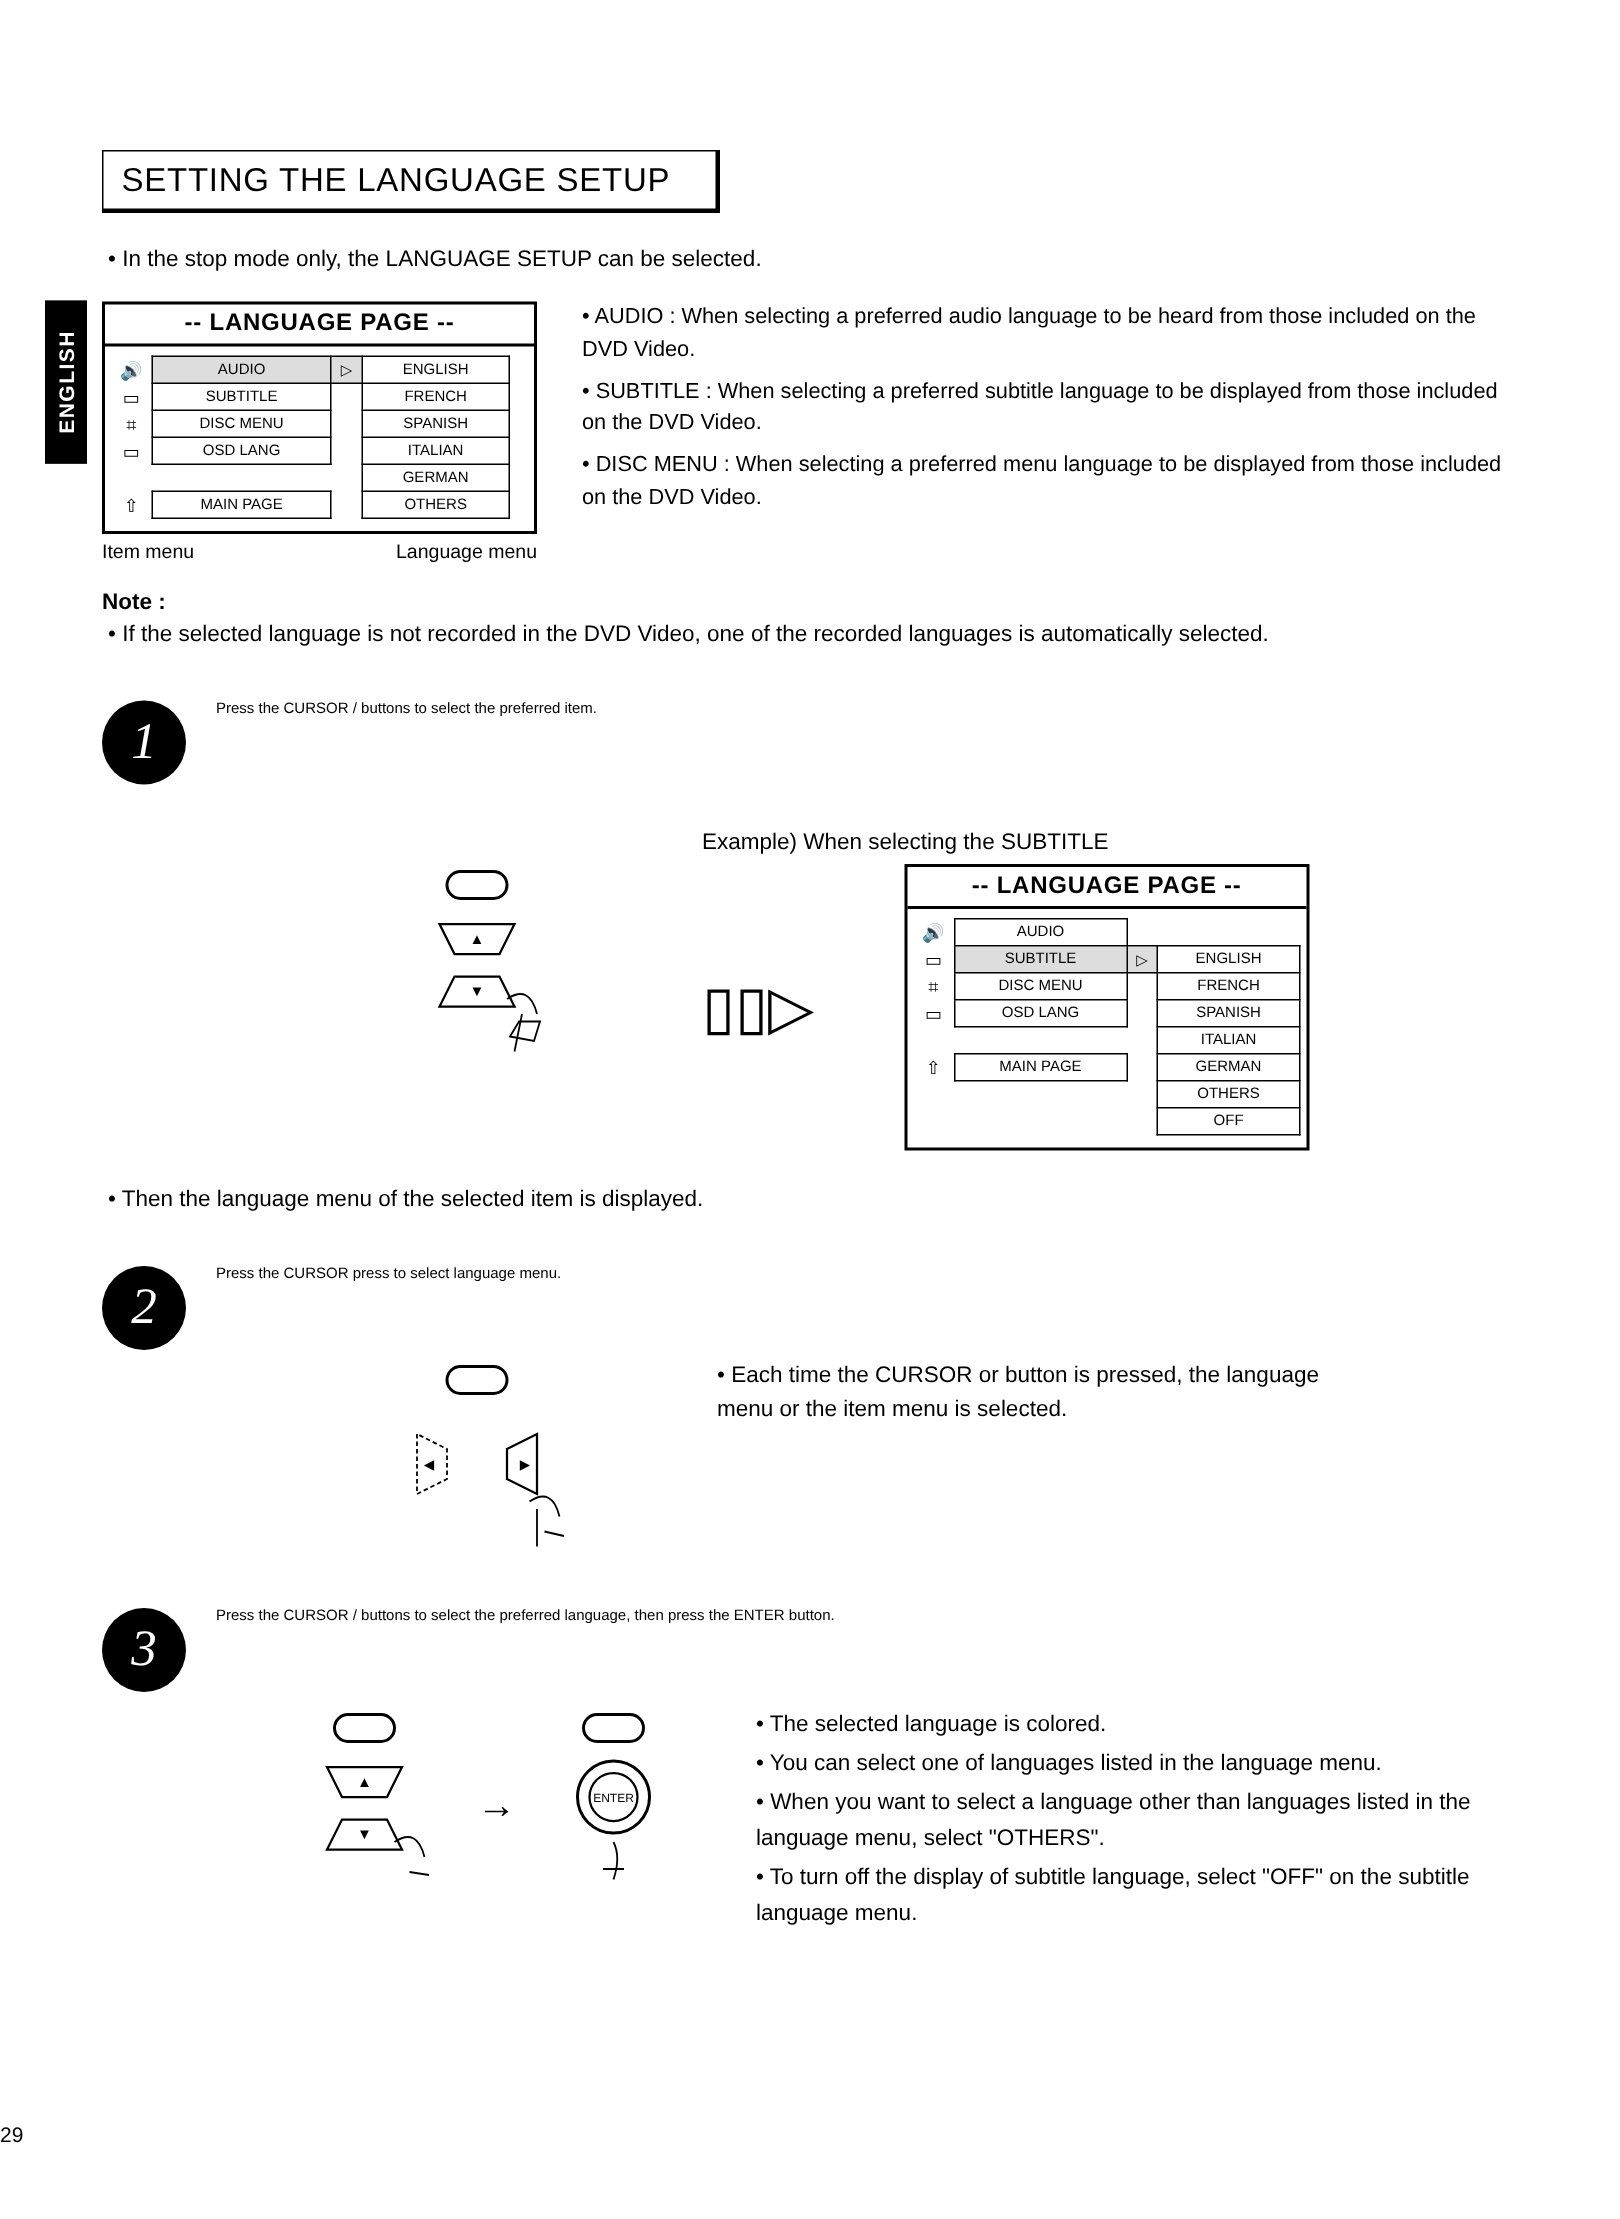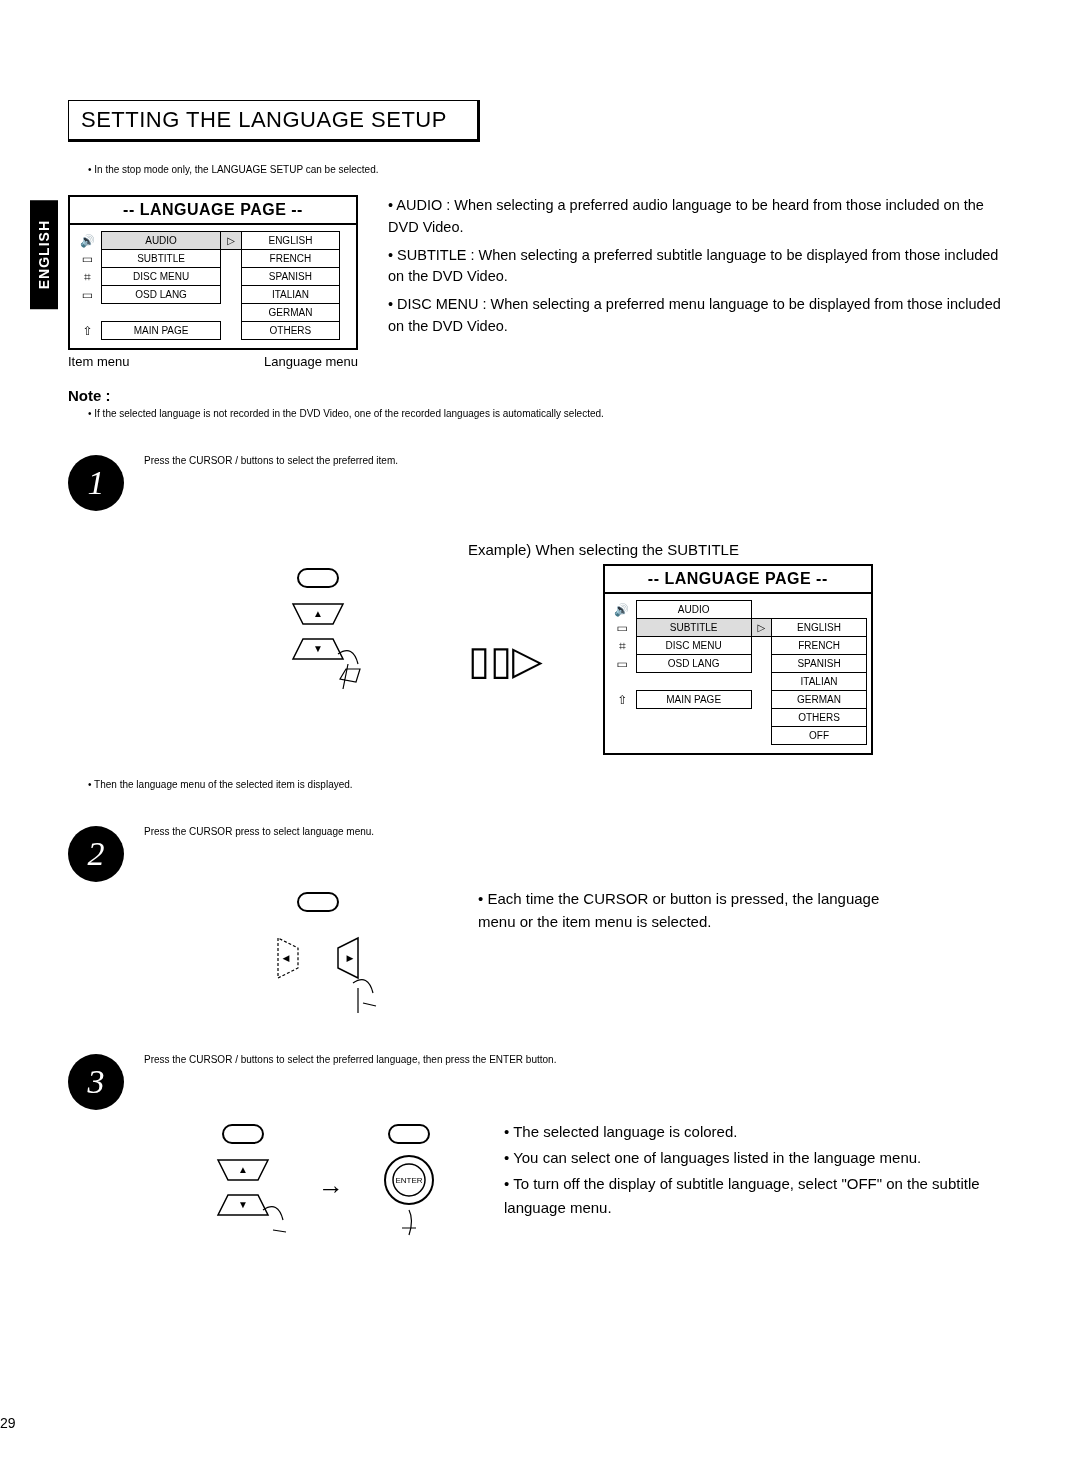--- a/index.html
+++ b/index.html
@@ -34,21 +34,21 @@
   .title-box {
     border: 3px solid #000;
     border-top-width: 1px;
     border-left-width: 1px;
     display: inline-block;
     padding: 6px 30px 6px 12px;
     font-size: 22px;
     letter-spacing: 0.5px;
     margin-bottom: 18px;
   }
-  .bullet-line { font-size: 10px; margin: 4px 0 4px 20px; }
+  .bullet-line { font-size: 15px; margin: 4px 0 4px 4px; }
   .row-top { display:flex; gap: 30px; margin-top: 20px; align-items: flex-start;}
   .menu-box {
     border: 2px solid #000;
     width: 290px;
     font-size: 11px;
     position: relative;
   }
   .menu-header {
     text-align: center; font-weight: bold; font-size: 16px;
     padding: 4px 0; border-bottom: 2px solid #000; letter-spacing: 0.5px;
@@ -291,19 +291,20 @@
         <circle cx="55" cy="60" r="24" fill="none" stroke="#000" stroke-width="2"></circle>
         <circle cx="55" cy="60" r="16" fill="none" stroke="#000" stroke-width="1.5"></circle>
         <text x="55" y="63" class="enter-btn" text-anchor="middle">ENTER</text>
         <path d="M 55 90 Q 60 100 55 115 M 48 108 L 62 108" fill="none" stroke="#000" stroke-width="1.2"></path>
       </svg>
     </div>
 
     <ul class="step3-notes">
       <li>• The selected language is colored.</li>
       <li>• You can select one of languages listed in the language menu.</li>
+      <li>• When you want to select a language other than languages listed in the language menu, select "OTHERS".</li>
       <li>• To turn off the display of subtitle language, select "OFF" on the subtitle language menu.</li>
     </ul>
   </div>
 
 </div>
 
 <div class="page-num">29</div>
 
 </body></html>

